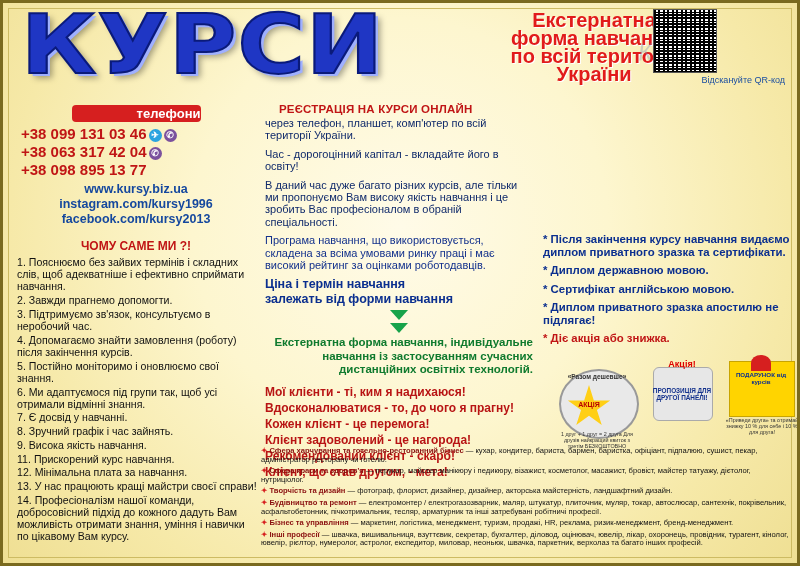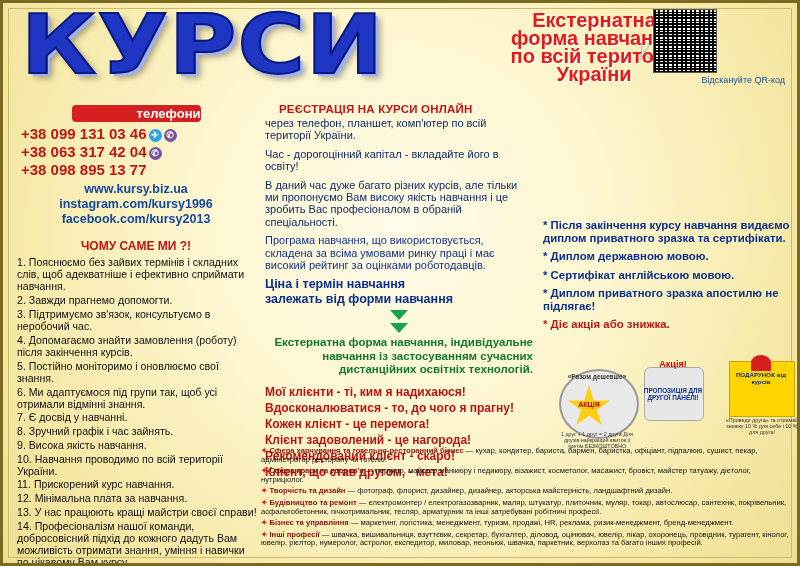--- a/index.html
+++ b/index.html
@@ -101,21 +101,21 @@
   .form-b2{
     font-weight:bold;font-size:11.5px;color:#0f7a2e;line-height:13.5px;text-align:right;
     margin-top:2px;
   }
   .slog{
     margin-top:8px;font-weight:bold;font-size:12px;line-height:15px;color:#b81414;
   }
   .slog div{margin-bottom:1px;}
 
   
-  .right{position:absolute;left:540px;top:216px;width:252px;}
+  .right{position:absolute;left:540px;top:230px;width:252px;}
   .r-item{
     font-weight:bold;font-size:11.4px;line-height:13.2px;color:#0b2f8f;margin-bottom:5px;
   }
   .r-item.red{color:#c01515;}
 
   
   .badges{position:absolute;left:556px;top:352px;width:240px;height:92px;}
   .b-circle{
     position:absolute;left:0;top:14px;width:78px;height:68px;
   }
@@ -130,21 +130,21 @@
     position:absolute;left:8px;top:16px;width:44px;height:44px;background:#ffcf16;
     clip-path:polygon(50% 0%,61% 35%,98% 35%,68% 57%,79% 91%,50% 70%,21% 91%,32% 57%,2% 35%,39% 35%);
   }
   .b-circle .sttxt{
     position:absolute;left:8px;top:32px;width:44px;text-align:center;font-size:7px;font-weight:bold;color:#b80000;
   }
   .b-circle .cap{
     position:absolute;left:0;top:62px;width:76px;text-align:center;font-size:5.4px;color:#333;line-height:6px;
   }
   .b-puzzle{
-    position:absolute;left:79px;top:2px;width:70px;height:78px;
+    position:absolute;left:88px;top:2px;width:70px;height:78px;
   }
   .b-puzzle .pz{
     position:absolute;left:6px;top:10px;width:58px;height:52px;background:#e7e7e7;
     border:1px solid #aaa;border-radius:6px;
   }
   .b-puzzle .akc{
     position:absolute;left:8px;top:2px;width:54px;text-align:center;font-size:9px;font-weight:bold;color:#d00;
   }
   .b-puzzle .ptxt{
     position:absolute;left:2px;top:30px;width:66px;text-align:center;font-size:6.4px;font-weight:bold;color:#13318c;line-height:7px;
@@ -217,21 +217,20 @@
     <div class="left-list">
       <div>1. Пояснюємо без зайвих термінів і складних слів, щоб адекватніше і ефективно сприймати навчання.</div>
       <div>2. Завжди прагнемо допомогти.</div>
       <div>3. Підтримуємо зв'язок, консультуємо в неробочий час.</div>
       <div>4. Допомагаємо знайти замовлення (роботу) після закінчення курсів.</div>
       <div>5. Постійно моніторимо і оновлюємо свої знання.</div>
       <div>6. Ми адаптуємося під групи так, щоб усі отримали відмінні знання.</div>
       <div>7. Є досвід у навчанні.</div>
       <div>8. Зручний графік і час зайнять.</div>
       <div>9. Висока якість навчання.</div>
-      <div>10. Навчання проводимо по всій території України.</div>
       <div>11. Прискорений курс навчання.</div>
       <div>12. Мінімальна плата за навчання.</div>
       <div>13. У нас працюють кращі майстри своєї справи!</div>
       <div>14. Професіоналізм нашої команди, добросовісний підхід до кожного дадуть Вам можливість отримати знання, уміння і навички по цікавому Вам курсу.</div>
     </div>
   </div>
 
   <div class="mid">
     <div class="mid-title">РЕЄСТРАЦІЯ НА КУРСИ ОНЛАЙН</div>
     <div class="mid-p">через телефон, планшет, комп'ютер по всій території України.</div>

